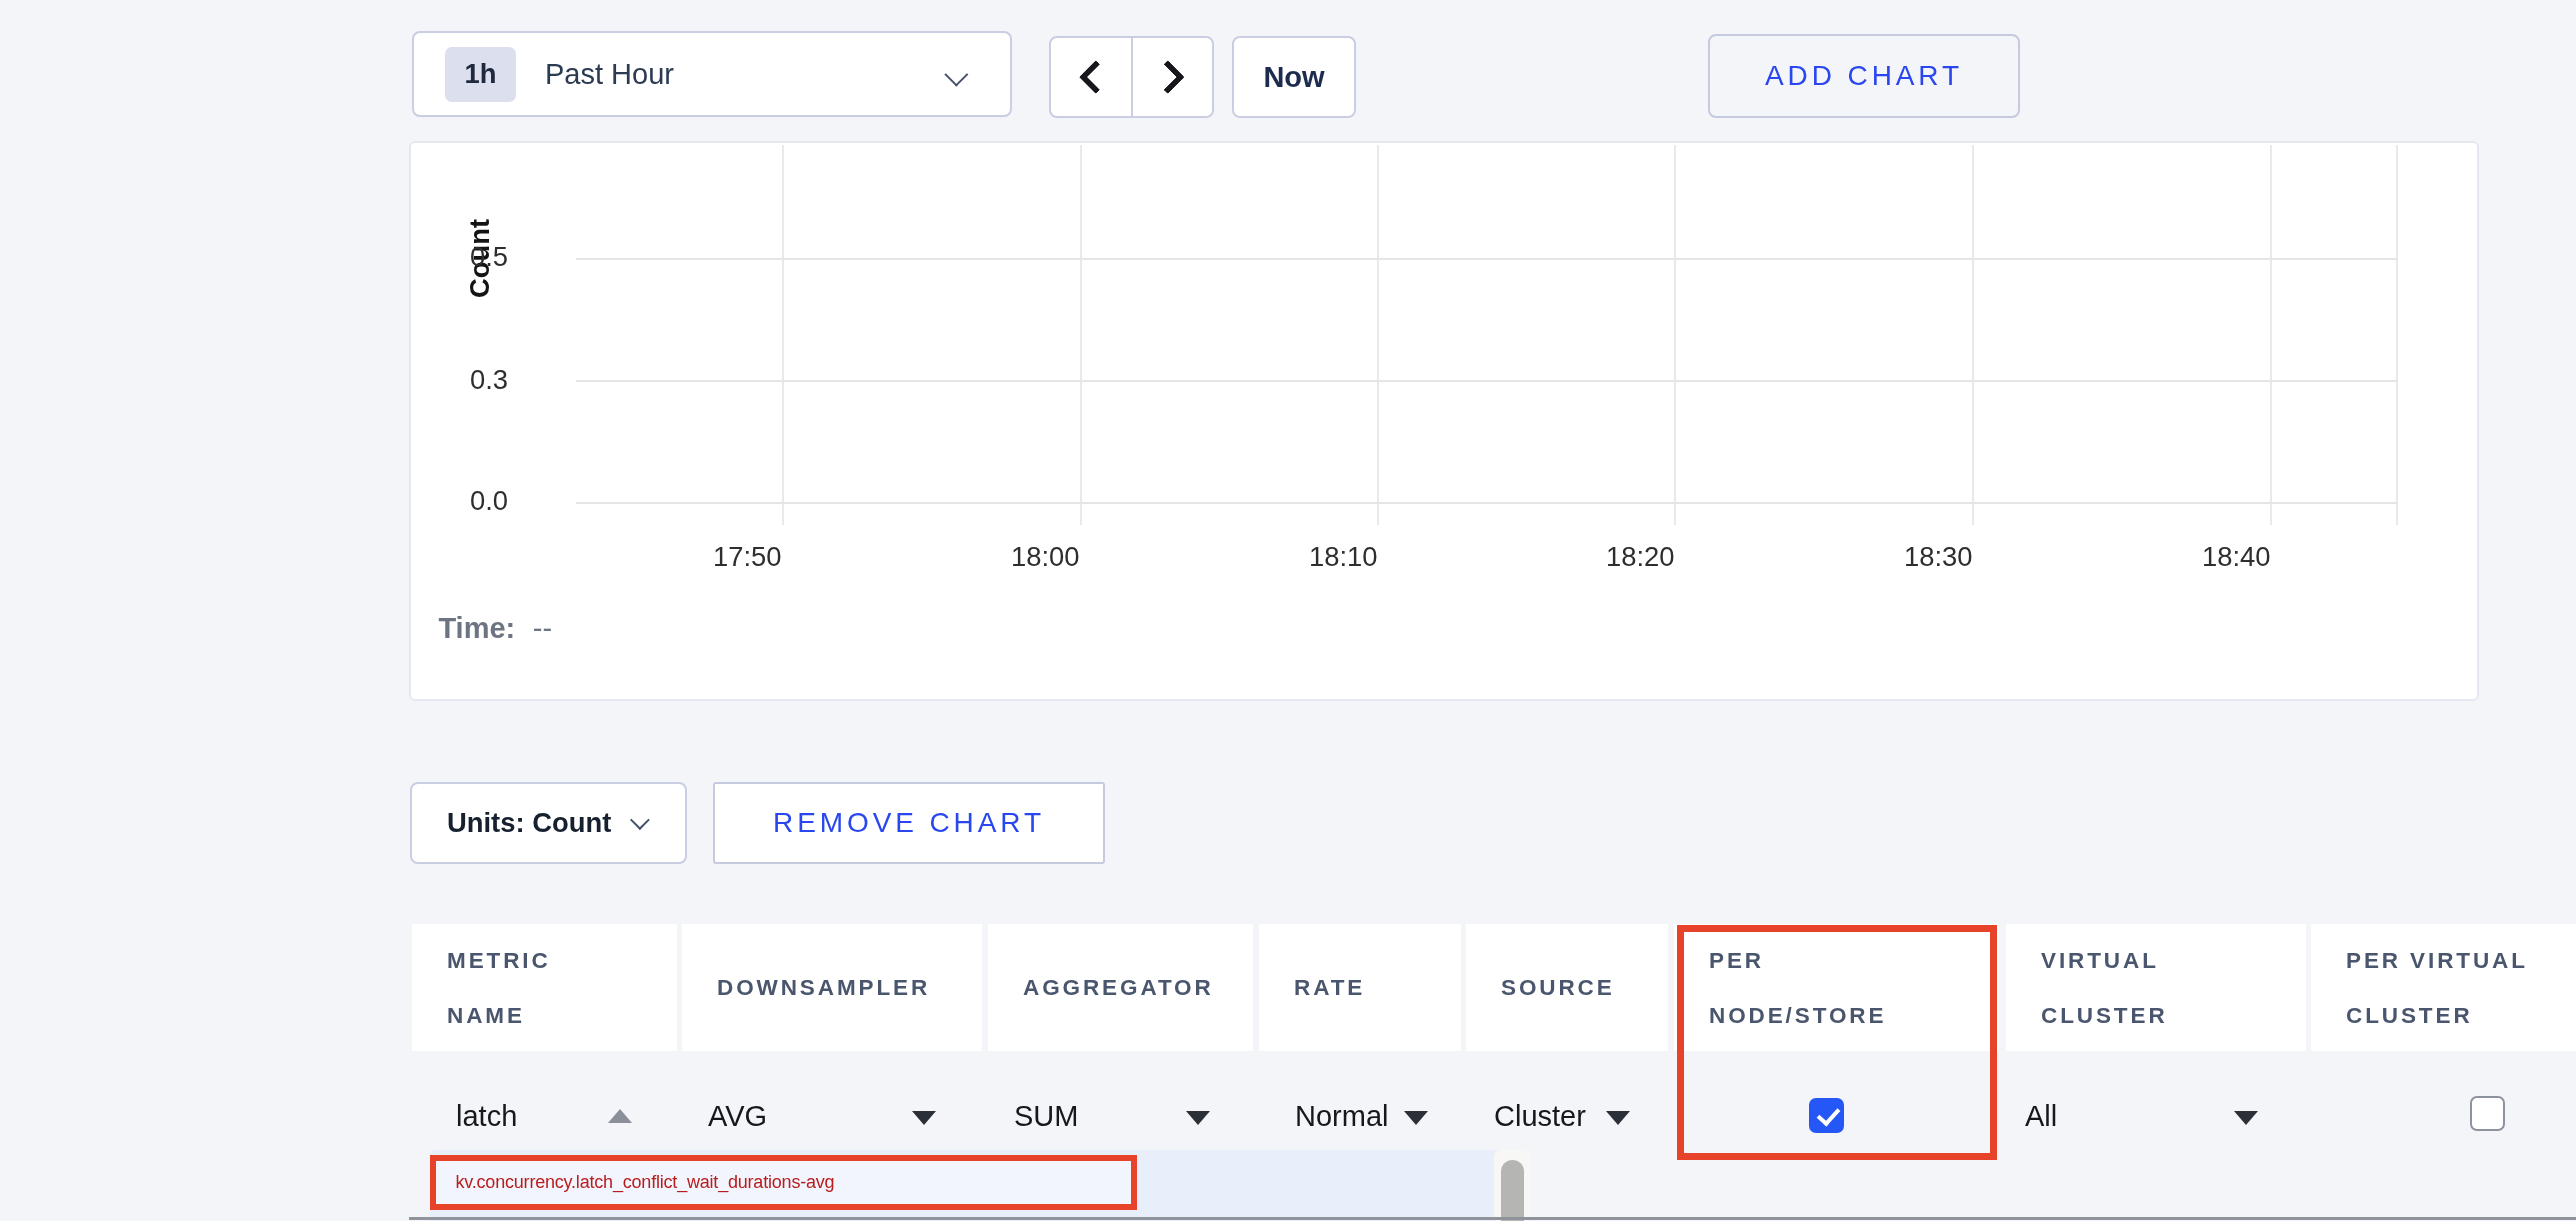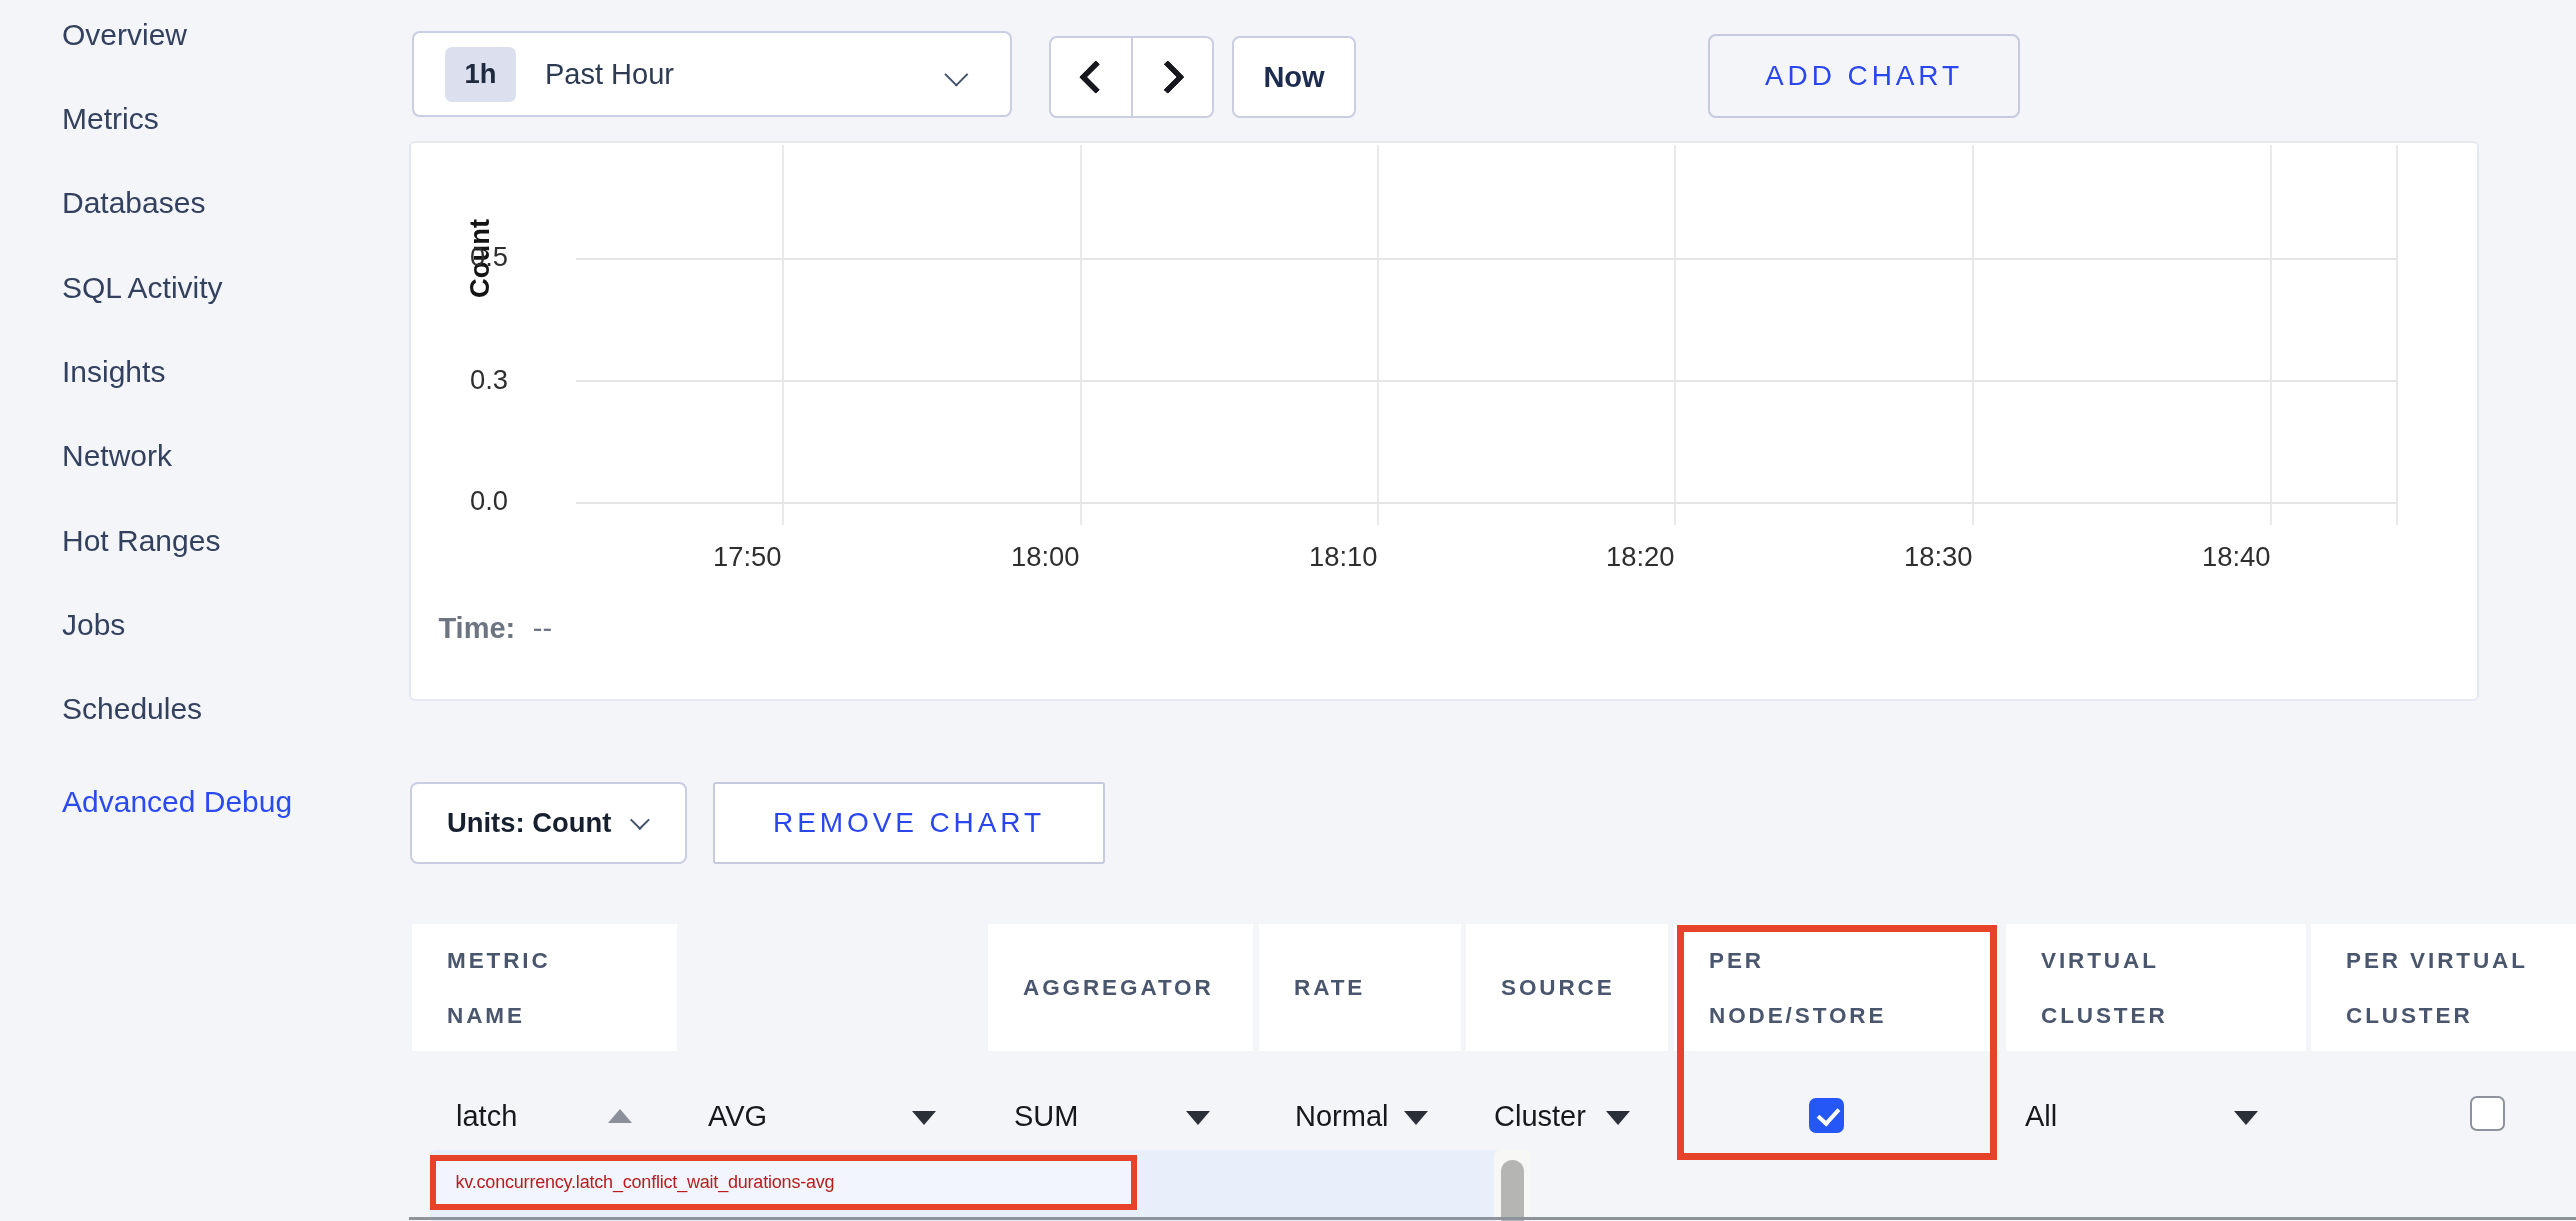--- a/index.html
+++ b/index.html
@@ -62,32 +62,20 @@
   .scroll-track{position:absolute;left:1064px;top:0px;width:37px;height:72px;background:#f7f7f5;border-radius:5.9px;cursor:pointer;}
   .scroll-thumb{position:absolute;left:6.9px;top:9.8px;width:23.5px;height:78px;background:#b5b5b3;border-radius:11.8px;}
 
   .bottom-line{position:absolute;left:409px;top:1217px;width:2167px;height:2.9px;background:#8e939c;}
 </style>
 </head>
 <body>
 
 <div class="screen">
 
-  <nav class="sidebar">
-    <div class="nav-item" style="top:13.7px">Overview</div>
-    <div class="nav-item" style="top:98px">Metrics</div>
-    <div class="nav-item" style="top:182px">Databases</div>
-    <div class="nav-item" style="top:267px">SQL Activity</div>
-    <div class="nav-item" style="top:351px">Insights</div>
-    <div class="nav-item" style="top:435px">Network</div>
-    <div class="nav-item" style="top:520px">Hot Ranges</div>
-    <div class="nav-item" style="top:604px">Jobs</div>
-    <div class="nav-item" style="top:688px">Schedules</div>
-    <div class="nav-item active" style="top:781px">Advanced Debug</div>
-  </nav>
 
   <div class="time-picker">
     <span class="tp-badge">1h</span>
     <span class="tp-label">Past Hour</span>
     <span class="chev"></span>
   </div>
   <div class="arrow-group">
     <button class="arrow-btn prev">
         <span class="chevL"></span>
       </button>
@@ -129,20 +117,23 @@
 
   <div class="units-btn">
     <span class="units-label">Units: Count</span>
     <span class="units-chev"></span>
   </div>
   <button class="remove-btn">REMOVE CHART</button>
 
   <div class="th" style="left:412px;width:265px">
       <span style="width:147px">METRIC NAME</span>
     </div>
+  <div class="th" style="left:682px;width:300px">
+      <span>DOWNSAMPLER</span>
+    </div>
   <div class="th" style="left:988px;width:265px">
       <span>AGGREGATOR</span>
     </div>
   <div class="th" style="left:1259px;width:202px">
       <span>RATE</span>
     </div>
   <div class="th" style="left:1466px;width:202px">
       <span>SOURCE</span>
     </div>
   <div class="th" style="left:1674px;width:325px">

